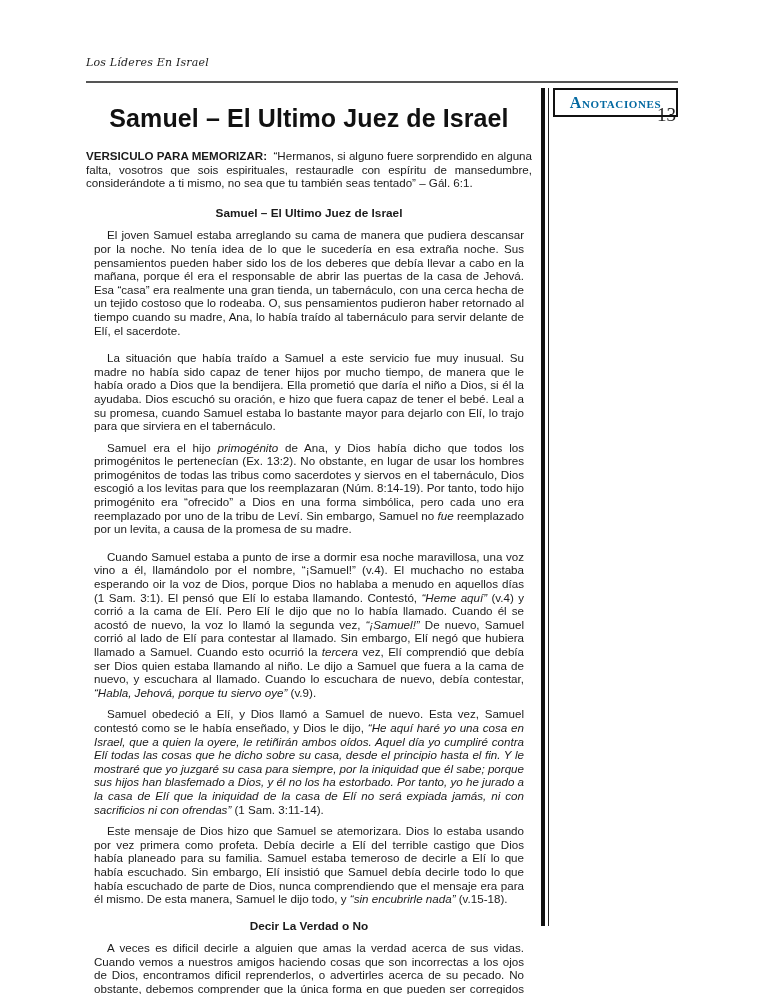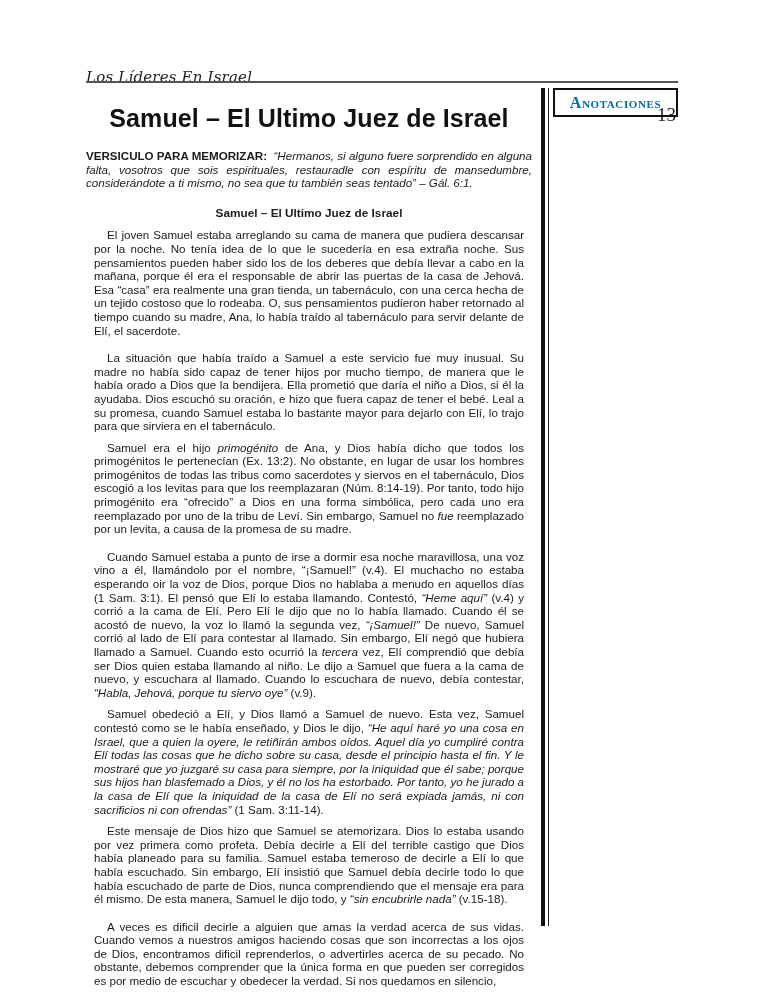--- a/index.html
+++ b/index.html
@@ -1,20 +1,20 @@
 <!DOCTYPE html>
 <html><head>
 <meta charset="utf-8">
 <style>
   html, body { margin:0; padding:0; background:#ffffff; }
   body { width:768px; height:994px; position:relative; overflow:hidden; color:#111; }
   .running-head {
-    position:absolute; left:86px; top:68px;
+    position:absolute; left:86px; top:56px;
     font-family:"DejaVu Serif","Liberation Serif",serif; font-style:italic;
-    font-size:15px; color:#222; letter-spacing:0.2px;
+    font-size:11px; color:#222; letter-spacing:0.2px;
   }
   .page-number {
     position:absolute; right:92px; top:60px;
     font-family:"Liberation Serif",serif; font-size:19px; color:#222;margin-top:44px;
   }
   .head-rule { position:absolute; left:86px; top:81px; width:592px; height:2px; background:#555; }
   .side-bar-thick { position:absolute; left:541px; top:88px; width:4px; height:838px; background:#111; }
   .side-bar-thin { position:absolute; left:548px; top:88px; width:1px; height:838px; background:#222; }
   .notes-box {
     position:absolute; left:553px; top:88px; width:121px; height:25px;
@@ -23,21 +23,21 @@
     font-size:16px; letter-spacing:0.6px; color:#0369a1;text-align:right;
   }
   .content {
     position:absolute; left:86px; top:84px; width:446px;
     font-family:"Liberation Sans",sans-serif; font-size:11.6px; line-height:13.6px; color:#1a1a1a;
   }
   .lesson { font-weight:bold; font-style:italic; font-size:11.5px; margin-top:1px; }
   .title { font-weight:bold; font-size:25px; line-height:30px; text-align:center; margin:19px 0 16px 0; color:#111; letter-spacing:0.1px; }
   .memory { text-align:justify; margin-bottom:17px; }
   .memory .label { font-weight:bold; }
-  .memory .verse { font-style:italic; }
+  .memory .verse { }
   h3 { font-size:11.8px; font-weight:bold; text-align:center; margin:0; line-height:13.6px; }
   h3 .ref { font-weight:normal; }
   p { margin:8px; text-align:justify; text-indent:13px; }
   .section { margin-bottom:14px; }
   em { font-style:italic; }
 </style>
 </head>
 <body>
 
 <div class="running-head">Los Líderes En Israel</div>
@@ -67,15 +67,16 @@
     <p><span>Samuel era el hijo </span><em>primogénito</em><span> de Ana, y Dios había dicho que todos los primogénitos le pertenecían (Ex. 13:2).  No obstante, en lugar de usar los hombres primogénitos de todas las tribus como sacerdotes y siervos en el tabernáculo, Dios escogió a los levitas para que los reemplazaran (Núm. 8:14-19).  Por tanto, todo hijo primogénito era “ofrecido” a Dios en una forma simbólica, pero cada uno era reemplazado por uno de la tribu de Leví.  Sin embargo, Samuel no </span><em>fue</em><span> reemplazado por un levita, a causa de la promesa de su madre.</span></p>
   </div>
 
   <div class="section">
     <p><span>Cuando Samuel estaba a punto de irse a dormir esa noche maravillosa, una voz vino a él, llamándolo por el nombre, “¡Samuel!” (v.4).  El muchacho no estaba esperando oir la voz de Dios, porque Dios no hablaba a menudo en aquellos días (1 Sam. 3:1).  El pensó que Elí lo estaba llamando.  Contestó, </span><em>“Heme aquí”</em><span> (v.4) y corrió a la cama de Elí.  Pero Elí le dijo que no lo había llamado.  Cuando él se acostó de nuevo, la voz lo llamó la segunda vez, </span><em>“¡Samuel!”</em><span>  De nuevo, Samuel corrió al lado de Elí para contestar al llamado.  Sin embargo, Elí negó que hubiera llamado a Samuel.  Cuando esto ocurrió la </span><em>tercera</em><span> vez, Elí comprendió que debía ser Dios quien estaba llamando al niño.  Le dijo a Samuel que fuera a la cama de nuevo, y escuchara al llamado.  Cuando lo escuchara de nuevo, debía contestar, </span><em>“Habla, Jehová, porque tu siervo oye”</em><span> (v.9).</span></p>
     <p><span>Samuel obedeció a Elí, y Dios llamó a Samuel de nuevo.  Esta vez, Samuel contestó como se le había enseñado, y Dios le dijo, </span><em>“He aquí haré yo una cosa en Israel, que a quien la oyere, le retiñirán ambos oídos.  Aquel día yo cumpliré contra Elí todas las cosas que he dicho sobre su casa, desde el principio hasta el fin.  Y le mostraré que yo juzgaré su casa para siempre, por la iniquidad que él sabe; porque sus hijos han blasfemado a Dios, y él no los ha estorbado.  Por tanto, yo he jurado a la casa de Elí que la iniquidad de la casa de Elí no será expiada jamás, ni con sacrificios ni con ofrendas”</em><span> (1 Sam. 3:11-14).</span></p>
     <p><span>Este mensaje de Dios hizo que Samuel se atemorizara.  Dios lo estaba usando por vez primera como profeta.  Debía decirle a Elí del terrible castigo que Dios había planeado para su familia.  Samuel estaba temeroso de decirle a Elí lo que había escuchado.  Sin embargo, Elí insistió que Samuel debía decirle todo lo que había escuchado de parte de Dios, nunca comprendiendo que el mensaje era para él mismo.  De esta manera, Samuel le dijo todo, y </span><em>“sin encubrirle nada”</em><span> (v.15-18).</span></p>
   </div>
 
   <div class="section">
+    <h3>Decir La Verdad o No</h3>
     <p>A veces es dificil decirle a alguien que amas la verdad acerca de sus vidas.  Cuando vemos a nuestros amigos haciendo cosas que son incorrectas a los ojos de Dios, encontramos dificil reprenderlos, o advertirles acerca de su pecado.  No obstante, debemos comprender que la única forma en que pueden ser corregidos es por medio de escuchar y obedecer la verdad.  Si nos quedamos en silencio,</p>
   </div>
 </div>
 
 </body></html>

